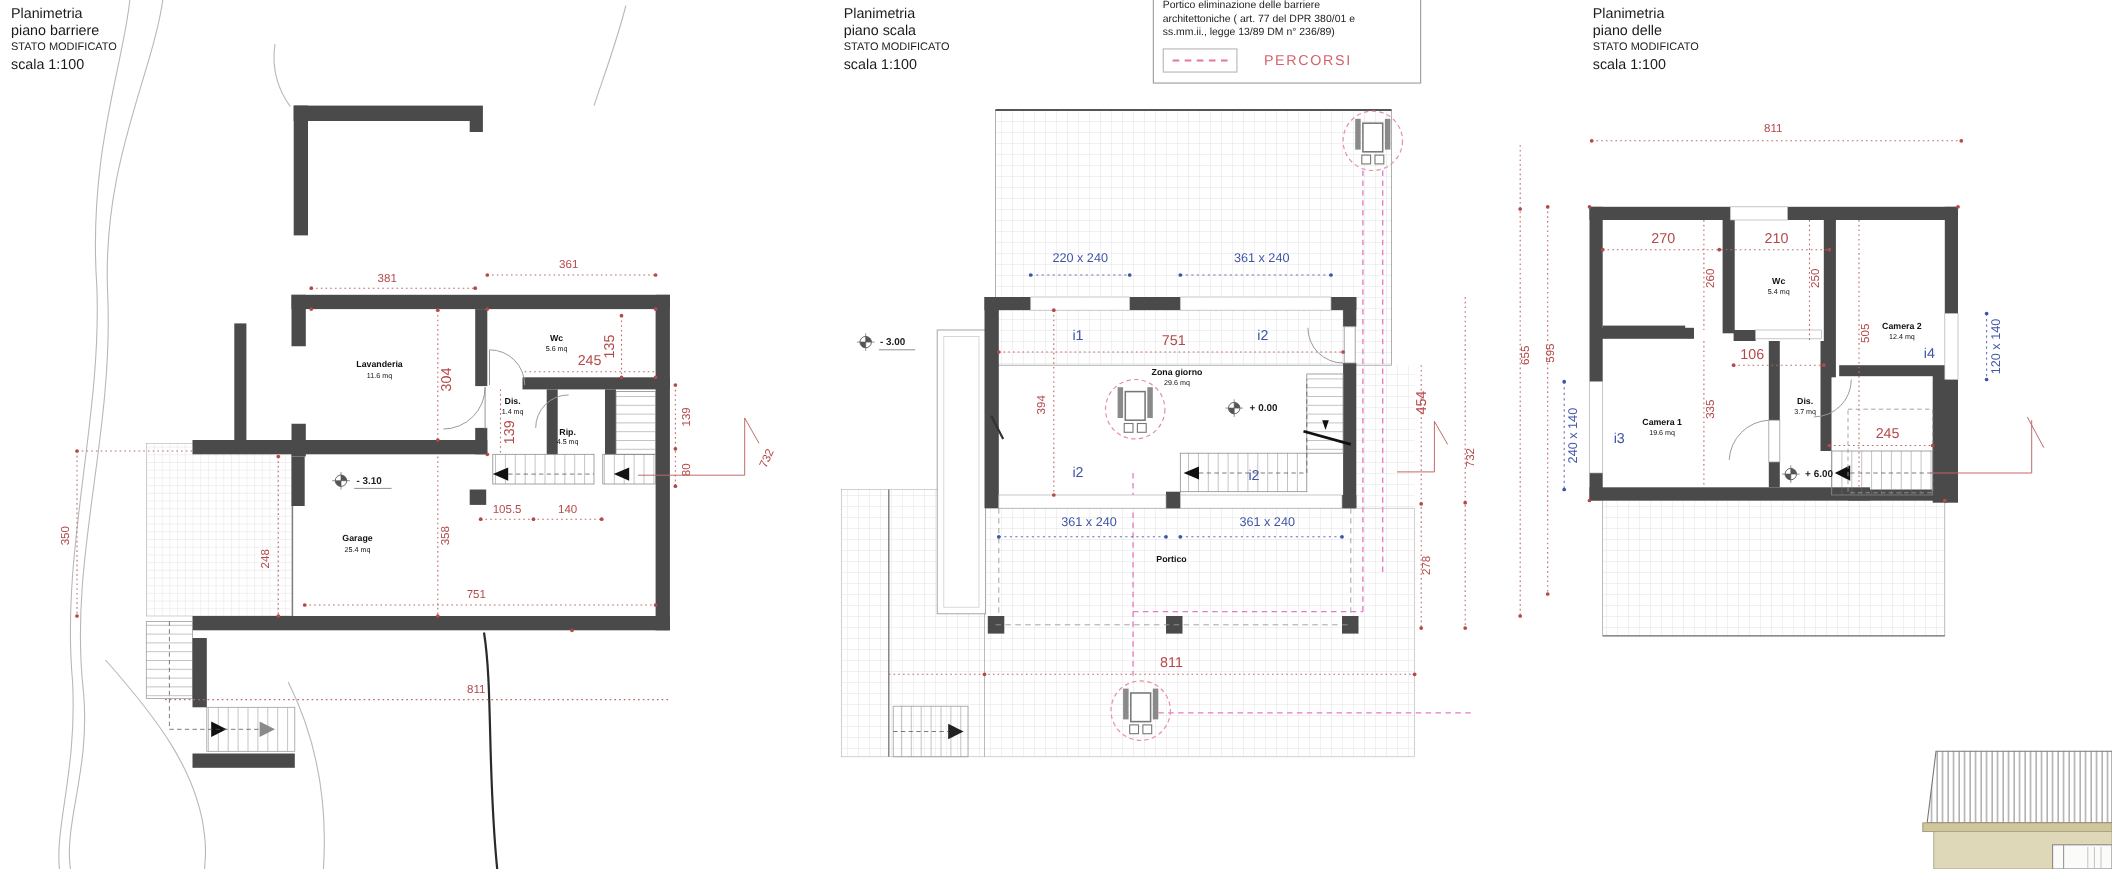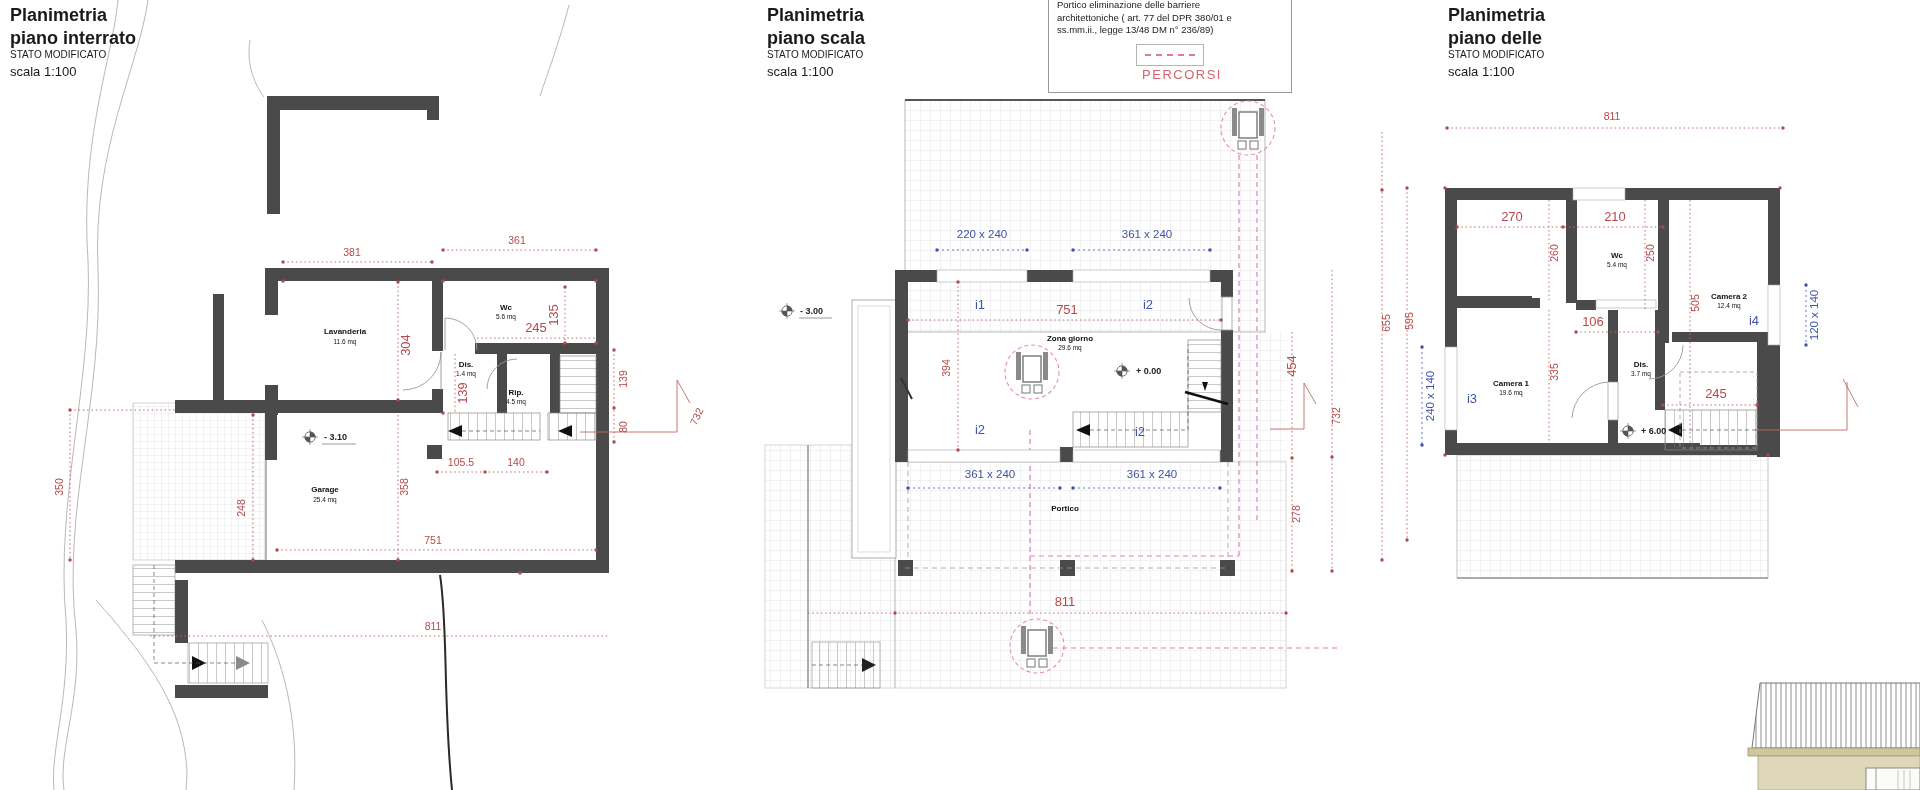--- a/index.html
+++ b/index.html
@@ -1,25 +1,25 @@
 <!DOCTYPE html>
 <html><head>
 <meta charset="utf-8">
 <style>
   html,body{margin:0;padding:0;background:#fff;}
   #page{position:relative;width:1920px;height:790px;overflow:hidden;background:#fff;
         font-family:"Liberation Sans",sans-serif;}
   #drawing{position:absolute;left:0;top:0;}
   .title-block{position:absolute;color:#1a1a1a;line-height:1.26;}
-  .title-block .t1,.title-block .t2{font-size:18px;font-weight:bold;}
+  .title-block .t1,.title-block .t2{font-size:13px;}
   .title-block .t3{font-size:10px;}
   .title-block .t4{font-size:13px;margin-top:2px;}
   #legend{position:absolute;left:1048px;top:-8px;width:226px;background:#fff;
           border:1px solid #999;padding:6px 8px 9px;font-size:9.5px;color:#222;line-height:1.32;}
-  .legend-swatch-row{display:flex;align-items:center;margin-top:7px;flex-direction:column;}
+  .legend-swatch-row{display:flex;align-items:center;margin-top:7px;}
   .legend-swatch{width:66px;height:20px;border:1px solid #b5b5b5;display:flex;align-items:center;justify-content:center;background:#fff;}
   .legend-swatch-line{width:50px;border-top:2px dashed #e078a0;}
   .legend-label{margin-left:24px;color:#d4646e;font-size:13px;letter-spacing:1.5px;}
   
   text{font-family:"Liberation Sans",sans-serif;}
   .dim{fill:#b5494a;font-size:10.5px;text-anchor:middle;}
   .dim-lg{fill:#b5494a;font-size:13px;text-anchor:middle;}
   .blue{fill:#3f54a6;font-size:11.5px;text-anchor:middle;}
   .ilbl{fill:#3f54a6;font-size:13px;text-anchor:middle;}
   .room{fill:#111;font-size:8px;font-weight:bold;text-anchor:middle;}
@@ -488,41 +488,41 @@
       <line x1="1876" y1="768" x2="1876" y2="790" stroke="#999" stroke-width="1"></line>
       <line x1="1898" y1="770" x2="1898" y2="790" stroke="#bbb" stroke-width="0.8"></line>
       <line x1="1904" y1="770" x2="1904" y2="790" stroke="#bbb" stroke-width="0.8"></line>
       <line x1="1910" y1="770" x2="1910" y2="790" stroke="#bbb" stroke-width="0.8"></line>
     </g>
   </g>
 </svg>
 
 <div class="title-block" style="left:10px;top:4px;">
   <div class="t1">Planimetria</div>
-  <div class="t2">piano interrato</div>
+  <div class="t2">piano barriere</div>
   <div class="t3">STATO MODIFICATO</div>
   <div class="t4">scala 1:100</div>
 </div>
 <div class="title-block" style="left:767px;top:4px;">
   <div class="t1">Planimetria</div>
   <div class="t2">piano scala</div>
   <div class="t3">STATO MODIFICATO</div>
   <div class="t4">scala 1:100</div>
 </div>
 <div class="title-block" style="left:1448px;top:4px;">
   <div class="t1">Planimetria</div>
   <div class="t2">piano delle</div>
   <div class="t3">STATO MODIFICATO</div>
   <div class="t4">scala 1:100</div>
 </div>
 
 <div id="legend">
   <div>Portico eliminazione delle barriere</div>
   <div>architettoniche ( art. 77 del DPR 380/01 e</div>
-  <div>ss.mm.ii., legge 13/48 DM n° 236/89)</div>
+  <div>ss.mm.ii., legge 13/89 DM n° 236/89)</div>
   <div class="legend-swatch-row">
     <div class="legend-swatch">
       <div class="legend-swatch-line"></div>
     </div>
     <div class="legend-label">PERCORSI</div>
   </div>
 </div>
 
 </div>
 

